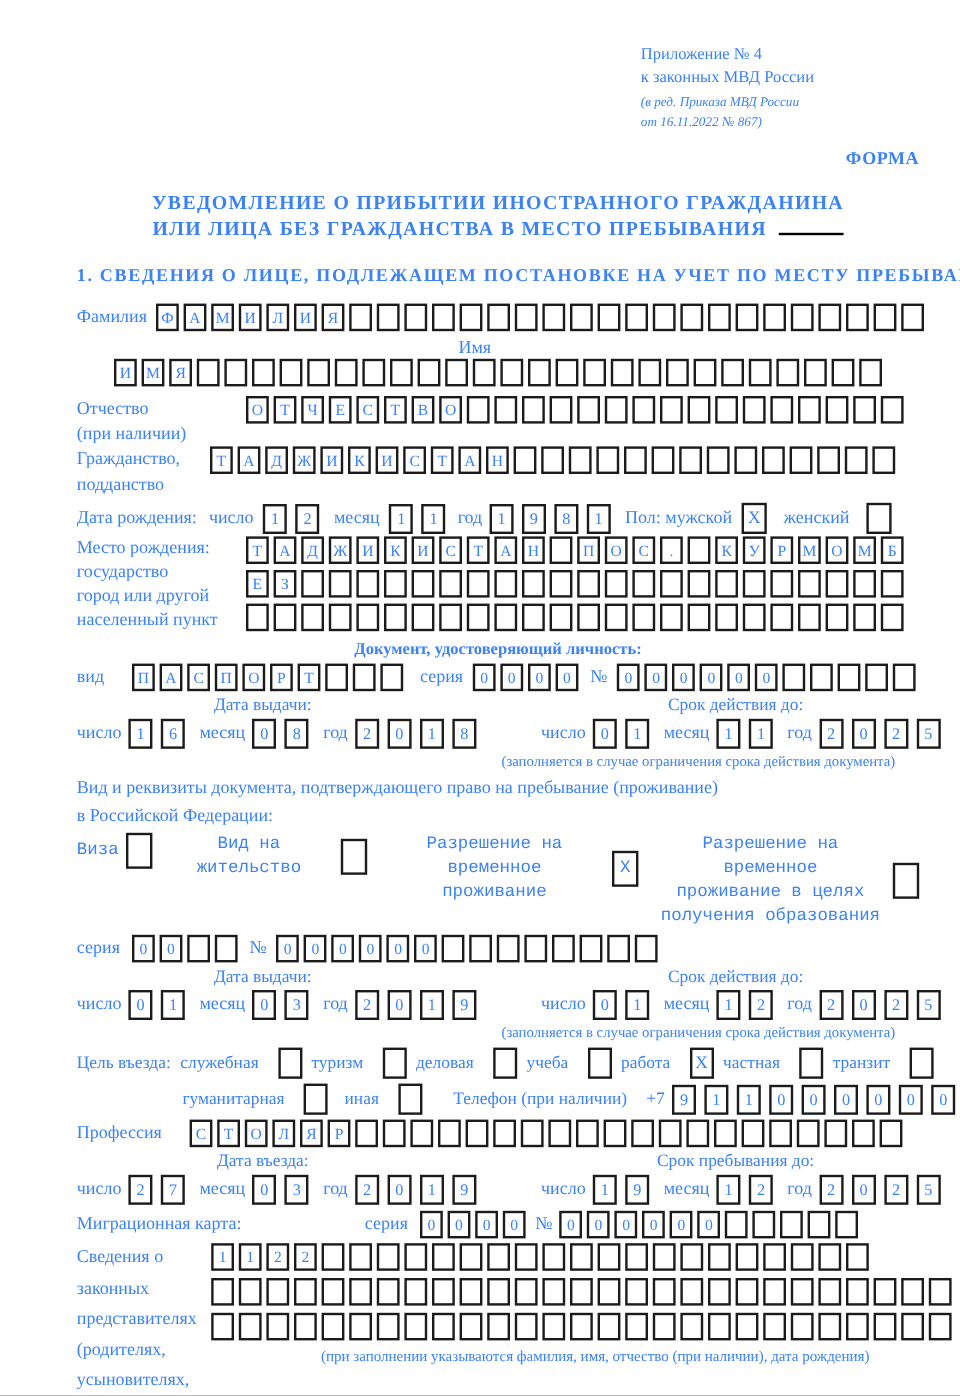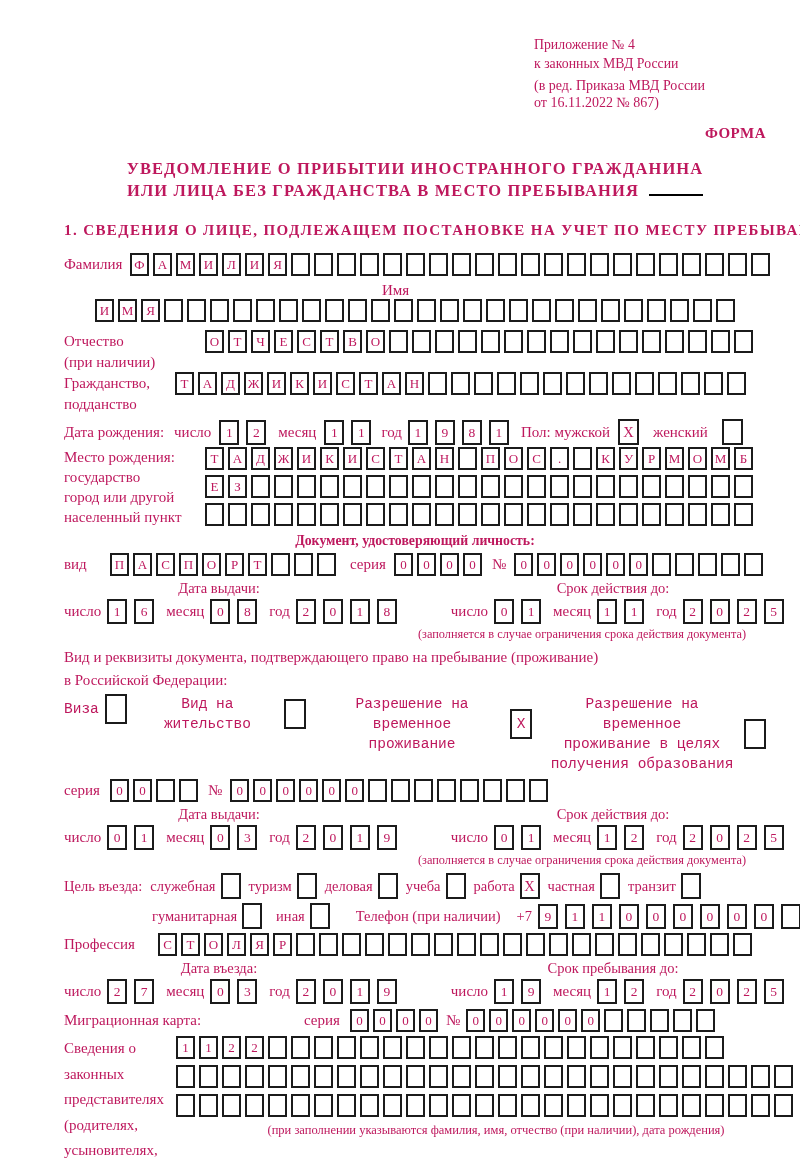--- a/index.html
+++ b/index.html
@@ -1,24 +1,24 @@
 <!DOCTYPE html>
 <html><head>
 <meta charset="utf-8">
 <style>
   * { margin:0; padding:0; box-sizing:border-box; }
   html,body { background:#888; }
   .page {
-    width:800px; height:1163px; margin:0 auto; background:#fff; color:#be185d;
+    width:800px; height:1163px; margin:0 auto; background:#fff; color:#3b82f6;
     font-family:"Liberation Serif","DejaVu Serif",serif; font-size:15px;
     padding:36px 34px 0 64px; overflow:hidden; position:relative;
   }
   
   .appendix { width:232px; margin-left:auto; font-size:13.8px; line-height:18.5px; }
-  .revision { margin-top:4px; font-size:14px; line-height:17px; }
+  .revision { margin-top:4px; font-size:11px; line-height:17px;font-style:italic; }
   .forma { text-align:right; font-weight:bold; font-size:15px; letter-spacing:.5px; margin-top:14px; }
   .title { text-align:center; font-weight:bold; font-size:16.5px; letter-spacing:1.1px; line-height:22px; margin-top:16px; }
   .blankline { display:inline-block; width:54px; border-bottom:2px solid #000; height:.9em; margin-left:10px; }
   .sec-heading { font-weight:bold; font-size:15px; letter-spacing:1.4px; margin-top:20px; white-space:nowrap; }
   
   .frow { display:flex; align-items:center; flex-wrap:nowrap; white-space:nowrap; }
   .lb { flex:0 0 auto; }
   .cellrow { display:inline-flex; gap:4px; flex:0 0 auto; }
   .cell {
     width:19px; height:23px; border:2px solid #1b1b1b; flex:0 0 auto;
@@ -56,21 +56,21 @@
   .dgroup.right { margin-left:54px; }
   .fillnote { text-align:right; padding-right:20px; font-size:12.3px; line-height:15px; margin-top:3px; }
   .res-intro { margin-top:4px; line-height:23px; }
   .opts { display:flex; align-items:flex-start; margin-top:2px; font-size:14.5px; }
   .opt { display:flex; align-items:center;font-family:Liberation Mono, monospace; }
   .optlbl { text-align:center; line-height:20px; }
   .optlbl.w1 { width:180px; } .optlbl.w2 { width:192px; }
   .r-ser { margin-top:5px; } 
   .r-purpose { margin-top:5px; font-size:14.5px; }
   .r-purpose .checkbox, .r-purpose2 .checkbox { width:20px; height:26px; line-height:22px; }
-  .pair { display:flex; align-items:center; }
+  .pair { display:flex; align-items:center;gap:11px; }
   .pair .checkbox { margin-left:5px; }
   .r-purpose2 { margin-top:4px; padding-left:88px; font-size:14.5px; width:calc(100% + 30px); }
   .r-prof { margin-top:4px; } .r-prof .lb { width:94px; }
   .r-migr { margin-top:5px; } .r-migr .lb { width:196px; }
   .reps { display:flex; margin-top:4px; }
   .reps .lbl-col { flex:0 0 112px; line-height:25.5px; }
   .reps .cells-col { width:calc(100% - 112px + 28px); }
   .reps .cells-col .cellrow { margin-bottom:6px; display:flex; }
   .reps-note { text-align:center; font-size:12.5px; margin-top:2px; width:640px; }
 </style>

